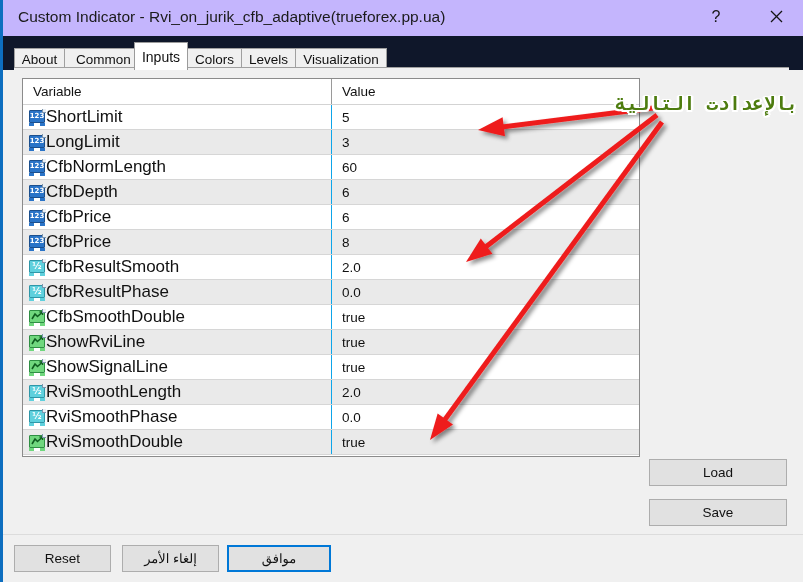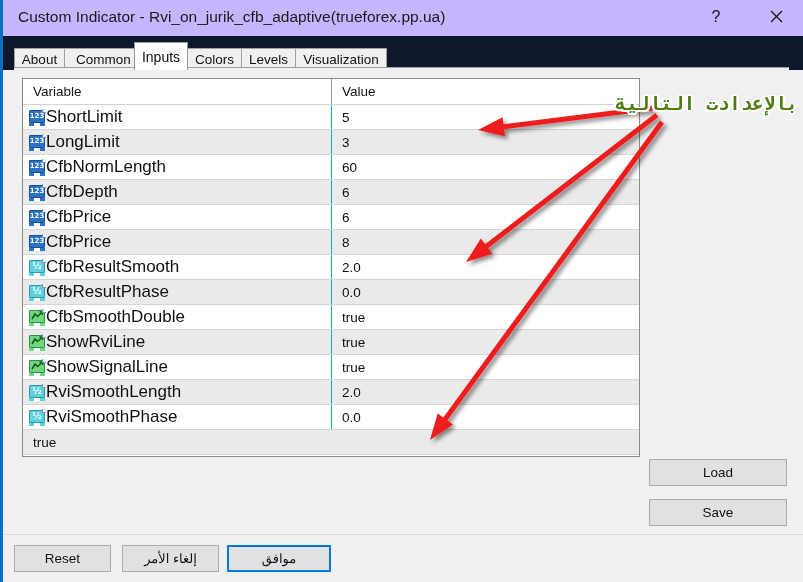--- a/index.html
+++ b/index.html
@@ -512,20 +512,34 @@
               <span class="tag"></span>
               <span class="notch"></span>
               <span class="glyph" style="font-size: 9px;">½</span>
               <span class="corner"></span>
             </span>
             <span class="var-label">RviSmoothPhase</span>
           </div>
           <div class="cell-value">0.0</div>
         </div>
         <div class="trow alt">
+          <div class="cell-variable">
+            <span class="type-icon icon-bool">
+              <span class="tag"></span>
+              <span class="notch"></span>
+              <span class="glyph">
+                <svg width="13" height="10" viewBox="0 0 13 10">
+                  <polyline points="1,8 4,3 6.5,5.5 11.5,1" fill="none" stroke="#0f5c20" stroke-width="1.6"></polyline>
+                  <polyline points="8.5,1 11.5,1 11.5,4" fill="none" stroke="#0f5c20" stroke-width="1.4"></polyline>
+                </svg>
+              </span>
+              <span class="corner"></span>
+            </span>
+            <span class="var-label">RviSmoothDouble</span>
+          </div>
           <div class="cell-value">true</div>
         </div>
       </div>
   </div>
 
   <div class="side-btn" id="load-button">Load</div>
   <div class="side-btn" id="save-button">Save</div>
 
   <div id="footer">
     <div class="footer-btn" id="reset-button">Reset</div>

